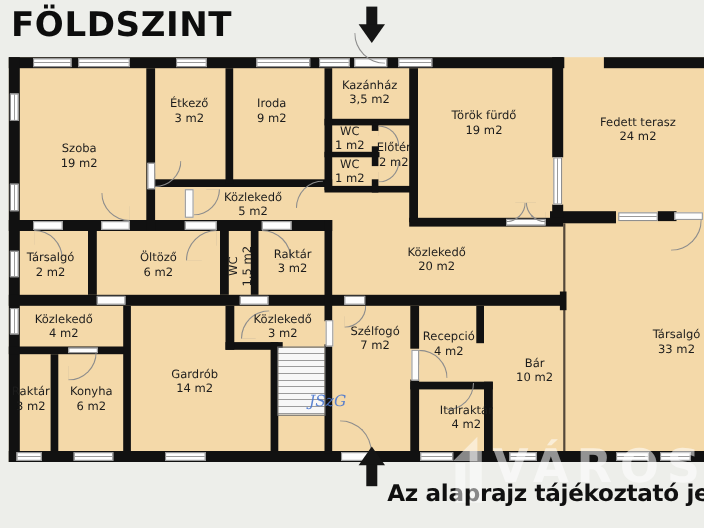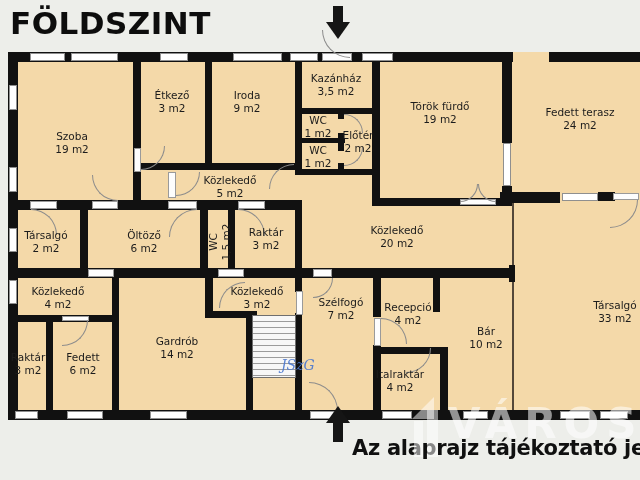--- a/index.html
+++ b/index.html
@@ -205,21 +205,21 @@
   </div>
 <div class="rl" style="left:58px;top:297px">
     <span>Közlekedő</span>
     <span>4 m2</span>
   </div>
 <div class="rl" style="left:28px;top:363px">
     <span>Raktár</span>
     <span>3 m2</span>
   </div>
 <div class="rl" style="left:83px;top:363px">
-    <span>Fedett</span>
+    <span>Konyha</span>
     <span>6 m2</span>
   </div>
 <div class="rl" style="left:177px;top:347px">
     <span>Gardrób</span>
     <span>14 m2</span>
   </div>
 <div class="rl" style="left:257px;top:297px">
     <span>Közlekedő</span>
     <span>3 m2</span>
   </div>
@@ -228,21 +228,21 @@
     <span>7 m2</span>
   </div>
 <div class="rl" style="left:408px;top:313px">
     <span>Recepció</span>
     <span>4 m2</span>
   </div>
 <div class="rl" style="left:486px;top:337px">
     <span>Bár</span>
     <span>10 m2</span>
   </div>
-<div class="rl" style="left:400px;top:380px">
+<div class="rl" style="left:424px;top:380px">
     <span>Italraktár</span>
     <span>4 m2</span>
   </div>
 <div class="rl" style="left:615px;top:311px">
     <span>Társalgó</span>
     <span>33 m2</span>
   </div>
 
 <div class="arrowstem" style="left:333px;top:6px;width:10px;height:18px"></div>
 <div class="arrowhead" style="left:326px;top:22px;border-left:12px solid transparent;border-right:12px solid transparent;border-top:17px solid #151515"></div>

